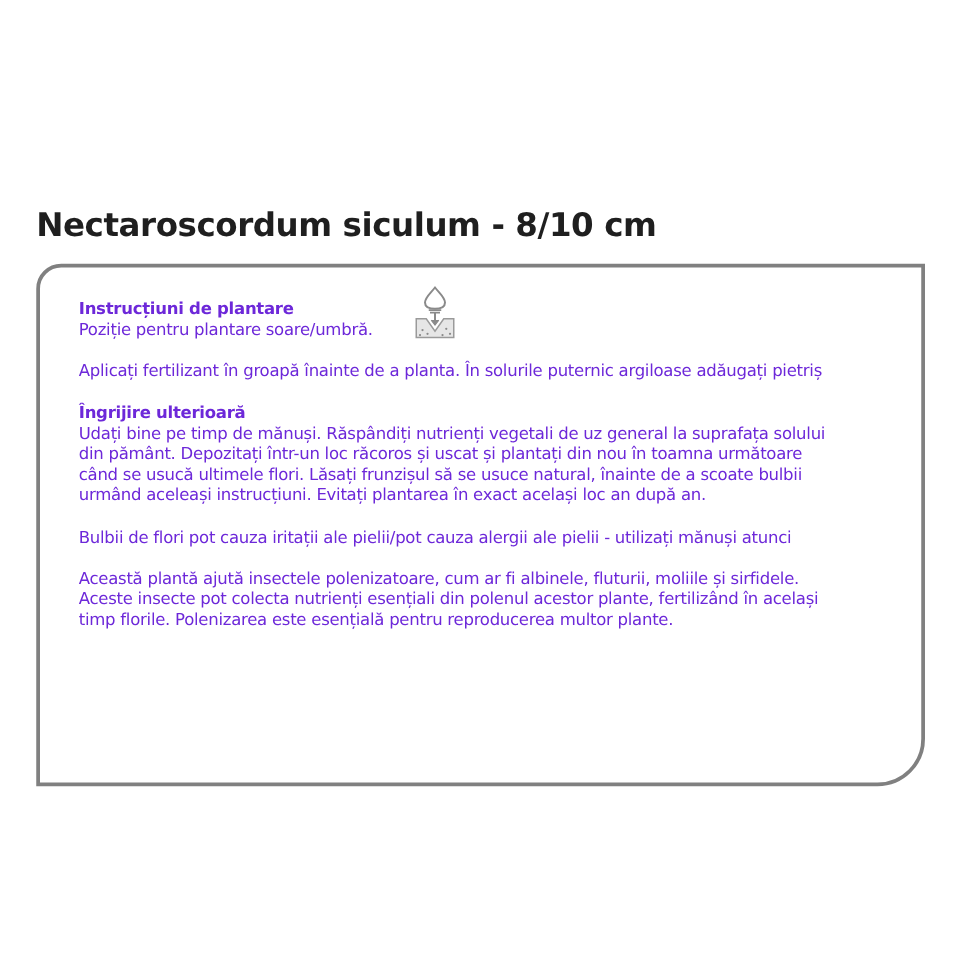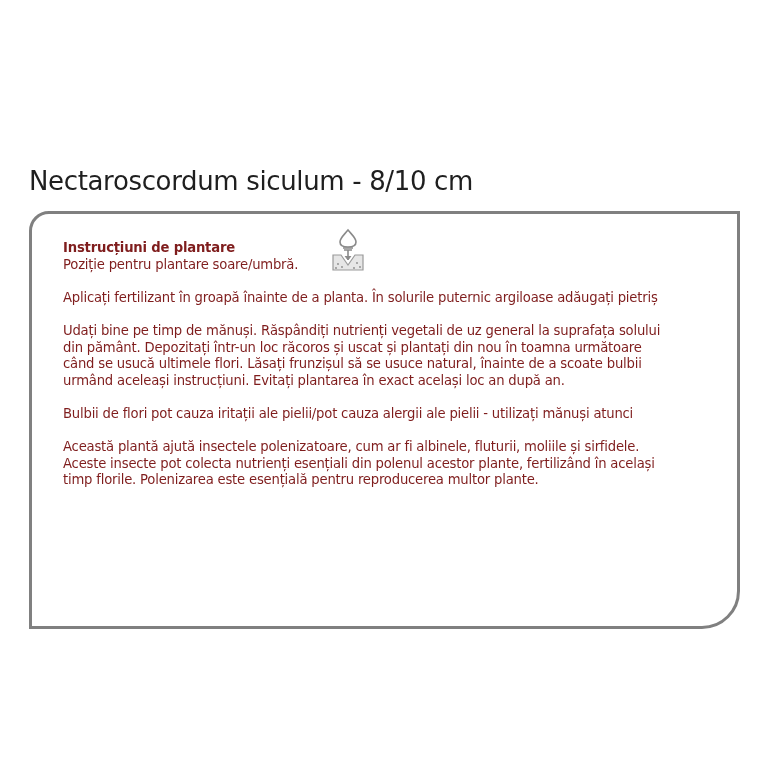--- a/index.html
+++ b/index.html
@@ -14,21 +14,21 @@
       overflow: hidden;
       font-family: "DejaVu Sans", sans-serif;
       color: #1e1e1e;
     }
     .title {
       position: absolute;
       left: 29px;
       top: 164px;
       font-size: 26px;
       line-height: 34px;
-      font-weight: normal;
+      font-weight: bold;
       color: #1f1f1f;
       letter-spacing: -0.35px;
       white-space: nowrap;
       margin: 0;
     }
     .panel {
       position: absolute;
       left: 29px;
       top: 211px;
       width: 705px;
@@ -38,21 +38,21 @@
       background: #ffffff;
     }
     .content {
       position: absolute;
       left: 63px;
       top: 240px;
       width: 680px;
       font-size: 13.2px;
       line-height: 16.6px;
       letter-spacing: -0.2px;
-      color: #7f1d1d;
+      color: #6d28d9;
     }
     .section { margin: 0 0 16.6px 0; }
     .section p { margin: 0; white-space: nowrap; }
     .heading { font-weight: bold; }
     .icon {
       position: absolute;
       left: 330px;
       top: 228px;
       width: 36px;
       height: 44px;
@@ -86,20 +86,21 @@
   <div class="section">
     <p class="heading">Instrucțiuni de plantare</p>
     <p>Poziție pentru plantare soare/umbră.</p>
   </div>
 
   <div class="section">
     <p>Aplicați fertilizant în groapă înainte de a planta. În solurile puternic argiloase adăugați pietriș</p>
   </div>
 
   <div class="section">
+    <p class="heading">Îngrijire ulterioară</p>
     <p>Udați bine pe timp de mănuși. Răspândiți nutrienți vegetali de uz general la suprafața solului</p>
     <p>din pământ. Depozitați într-un loc răcoros și uscat și plantați din nou în toamna următoare</p>
     <p>când se usucă ultimele flori. Lăsați frunzișul să se usuce natural, înainte de a scoate bulbii</p>
     <p>urmând aceleași instrucțiuni. Evitați plantarea în exact același loc an după an.</p>
   </div>
 
   <div class="section">
     <p>Bulbii de flori pot cauza iritații ale pielii/pot cauza alergii ale pielii - utilizați mănuși atunci</p>
   </div>
 

